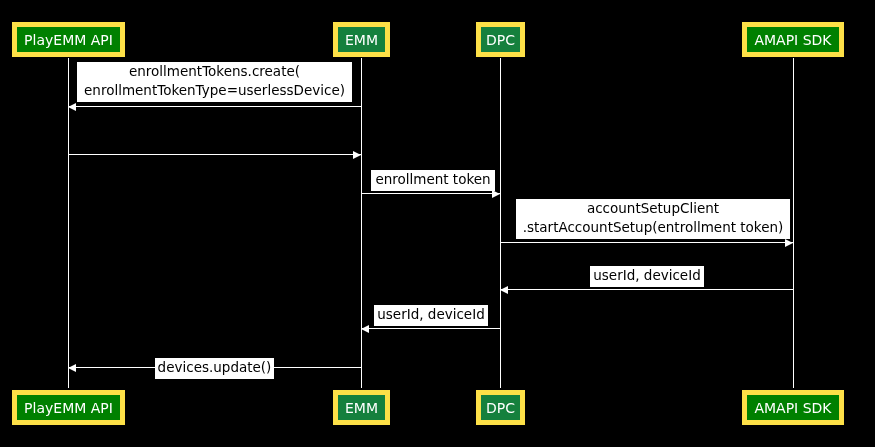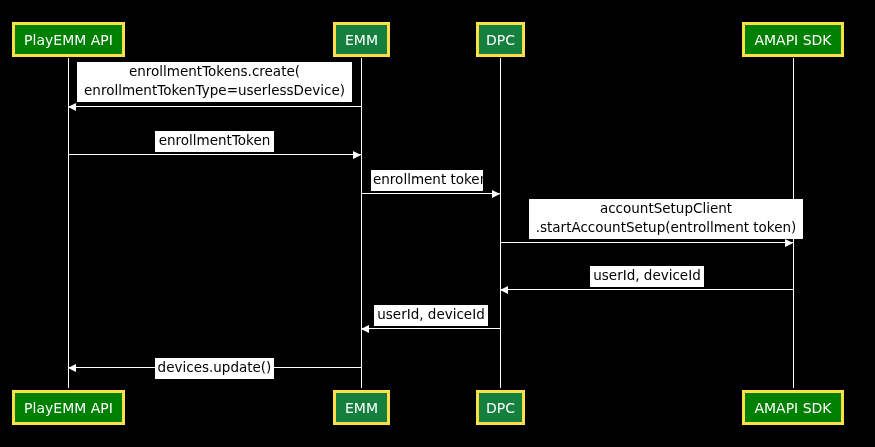--- a/index.html
+++ b/index.html
@@ -23,21 +23,21 @@
   .actor {
     position: absolute;
     box-sizing: border-box;
     display: flex;
     align-items: center;
     justify-content: center;
     color: #ffffff;
     font-size: 14px;
     line-height: 1;
     white-space: nowrap;
-    border: 3px solid #fde047;
+    border: 5px solid #fde047;
   }
   .actor.green { background: #008000; }
   .actor.blue  { background: #15803d; }
 
   .msg {
     position: absolute;
     background: #ffffff;
     color: #000000;
     font-size: 13.5px;
     line-height: 19px;
@@ -97,29 +97,28 @@
     <span>AMAPI SDK</span>
   </div>
 
   <div class="arrow" style="left:68px; top:106px; width:293px;"></div>
   <div class="arrowhead left" style="left:68px; top:103px;"></div>
   <div class="msg" style="left:77px; top:62px; width:275px; height:40px;">enrollmentTokens.create(
 enrollmentTokenType=userlessDevice)</div>
 
   <div class="arrow" style="left:68px; top:154px; width:293px;"></div>
   <div class="arrowhead right" style="left:353px; top:151px;"></div>
-  <div class="msg" style="left:155px; top:131px; width:119px; height:21px;">enrollmentToken</div>
 
   <div class="arrow" style="left:361px; top:193px; width:139px;"></div>
   <div class="arrowhead right" style="left:492px; top:190px;"></div>
-  <div class="msg" style="left:371px; top:170px; width:112px; height:21px;">enrollment token</div>
+  <div class="msg" style="left:371px; top:170px; width:124px; height:21px;">enrollment token</div>
 
   <div class="arrow" style="left:500px; top:242px; width:293px;"></div>
   <div class="arrowhead right" style="left:785px; top:239px;"></div>
-  <div class="msg" style="left:529px; top:199px; width:274px; height:40px;">accountSetupClient
+  <div class="msg" style="left:516px; top:199px; width:274px; height:40px;">accountSetupClient
 .startAccountSetup(entrollment token)</div>
 
   <div class="arrow" style="left:500px; top:289px; width:293px;"></div>
   <div class="arrowhead left" style="left:500px; top:286px;"></div>
   <div class="msg" style="left:590px; top:266px; width:114px; height:21px;">userId, deviceId</div>
 
   <div class="arrow" style="left:361px; top:328px; width:139px;"></div>
   <div class="arrowhead left" style="left:361px; top:325px;"></div>
   <div class="msg" style="left:374px; top:305px; width:114px; height:21px;">userId, deviceId</div>
 

